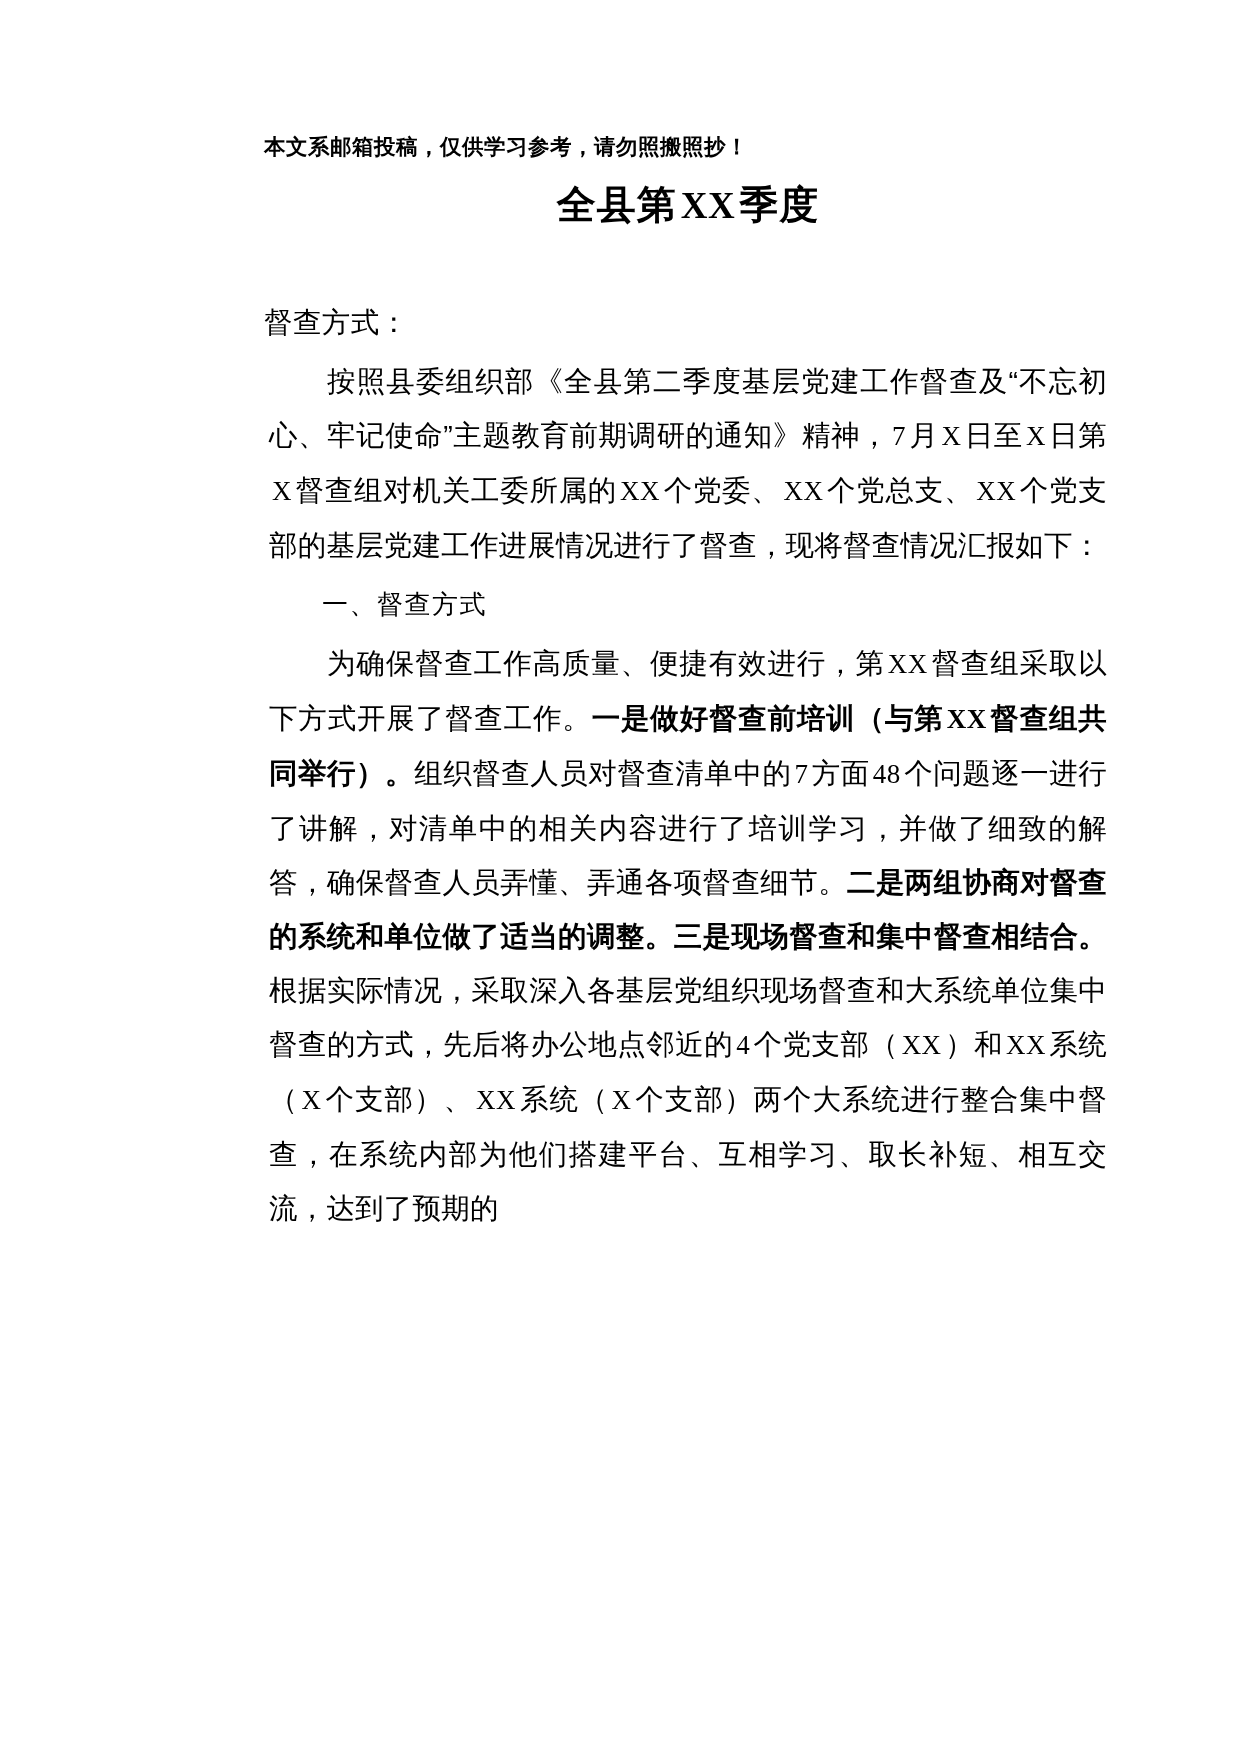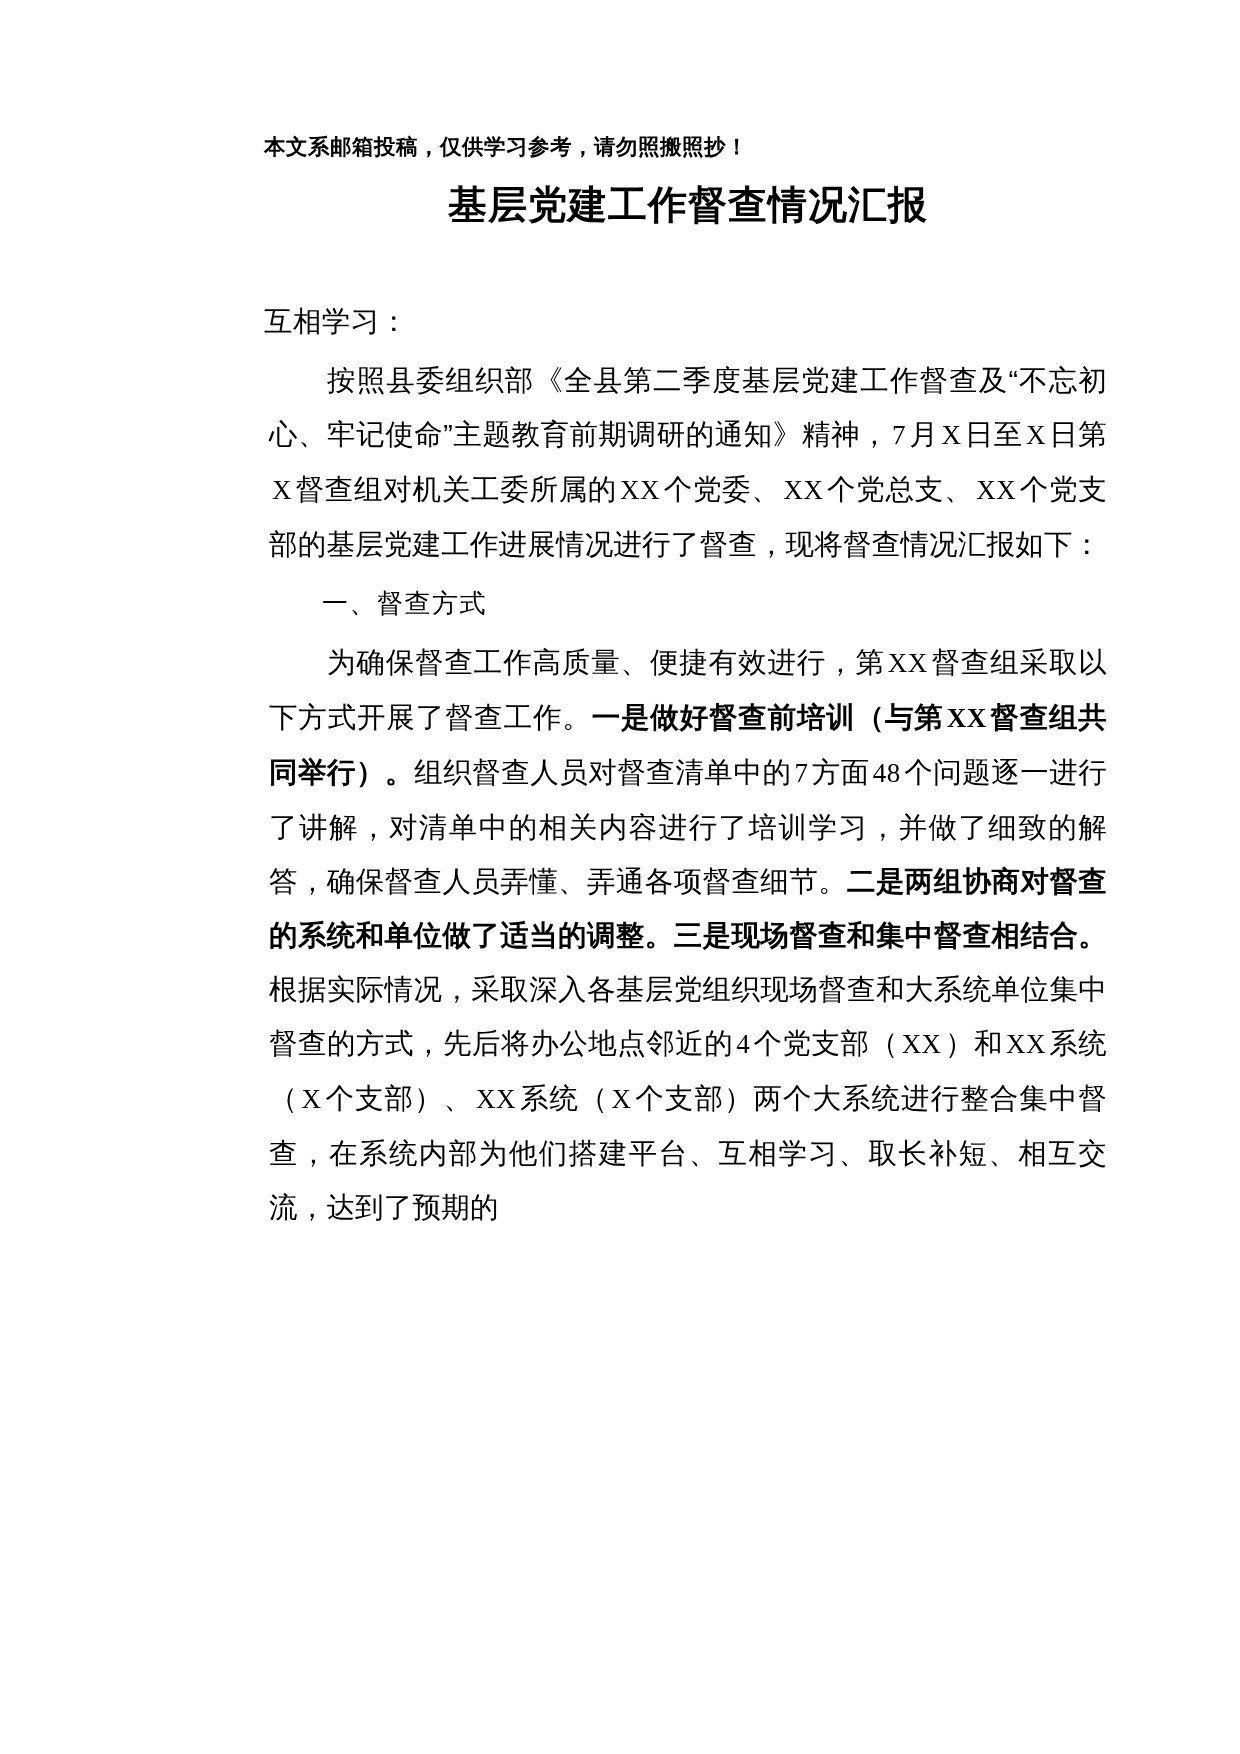--- a/index.html
+++ b/index.html
@@ -107,26 +107,26 @@
 </style>
 </head>
 <body>
 
 <div class="page">
   <div class="content">
 
     <div class="note">本文系邮箱投稿，仅供学习参考，请勿照搬照抄！</div>
 
     <h1 class="doc-title">
-      <span class="ln">基层党建工作督查情况汇报</span>
+      <span class="ln"><span>全县第</span><span class="lat">XX</span><span>季度</span></span>
     </h1>
 
     <div class="title-gap"></div>
 
-    <div class="salutation">互相学习：</div>
+    <div class="salutation">督查方式：</div>
 
     <p class="body"><span>按照县委组织部《全县第二季度基层党建工作督查及“不忘初心、牢记使命”主题教育前期调研的通知》精神，</span><span class="lat">7</span><span>月</span><span class="lat">X</span><span>日至</span><span class="lat">X</span><span>日第</span><span class="lat">X</span><span>督查组对机关工委所属的</span><span class="lat">XX</span><span>个党委、</span><span class="lat">XX</span><span>个党总支、</span><span class="lat">XX</span><span>个党支部的基层党建工作进展情况进行了督查，现将督查情况汇报如下：</span></p>
 
     <p class="heading-line">一、督查方式</p>
 
     <p class="body"><span>为确保督查工作高质量、便捷有效进行，第</span><span class="lat">XX</span><span>督查组采取以下方式开展了督查工作。</span><b><span>一是做好督查前培训（与第</span><span class="lat">XX</span><span>督查组共同举行）。</span></b><span>组织督查人员对督查清单中的</span><span class="lat">7</span><span>方面</span><span class="lat">48</span><span>个问题逐一进行了讲解，对清单中的相关内容进行了培训学习，并做了细致的解答，确保督查人员弄懂、弄通各项督查细节。</span><b>二是两组协商对督查的系统和单位做了适当的调整。三是现场督查和集中督查相结合。</b><span>根据实际情况，采取深入各基层党组织现场督查和大系统单位集中督查的方式，先后将办公地点邻近的</span><span class="lat">4</span><span>个党支部（</span><span class="lat">XX</span><span>）和</span><span class="lat">XX</span><span>系统（</span><span class="lat">X</span><span>个支部）、</span><span class="lat">XX</span><span>系统（</span><span class="lat">X</span><span>个支部）两个大系统进行整合集中督查，在系统内部为他们搭建平台、互相学习、取长补短、相互交流，达到了预期的</span></p>
 
   </div>
 </div>
 

